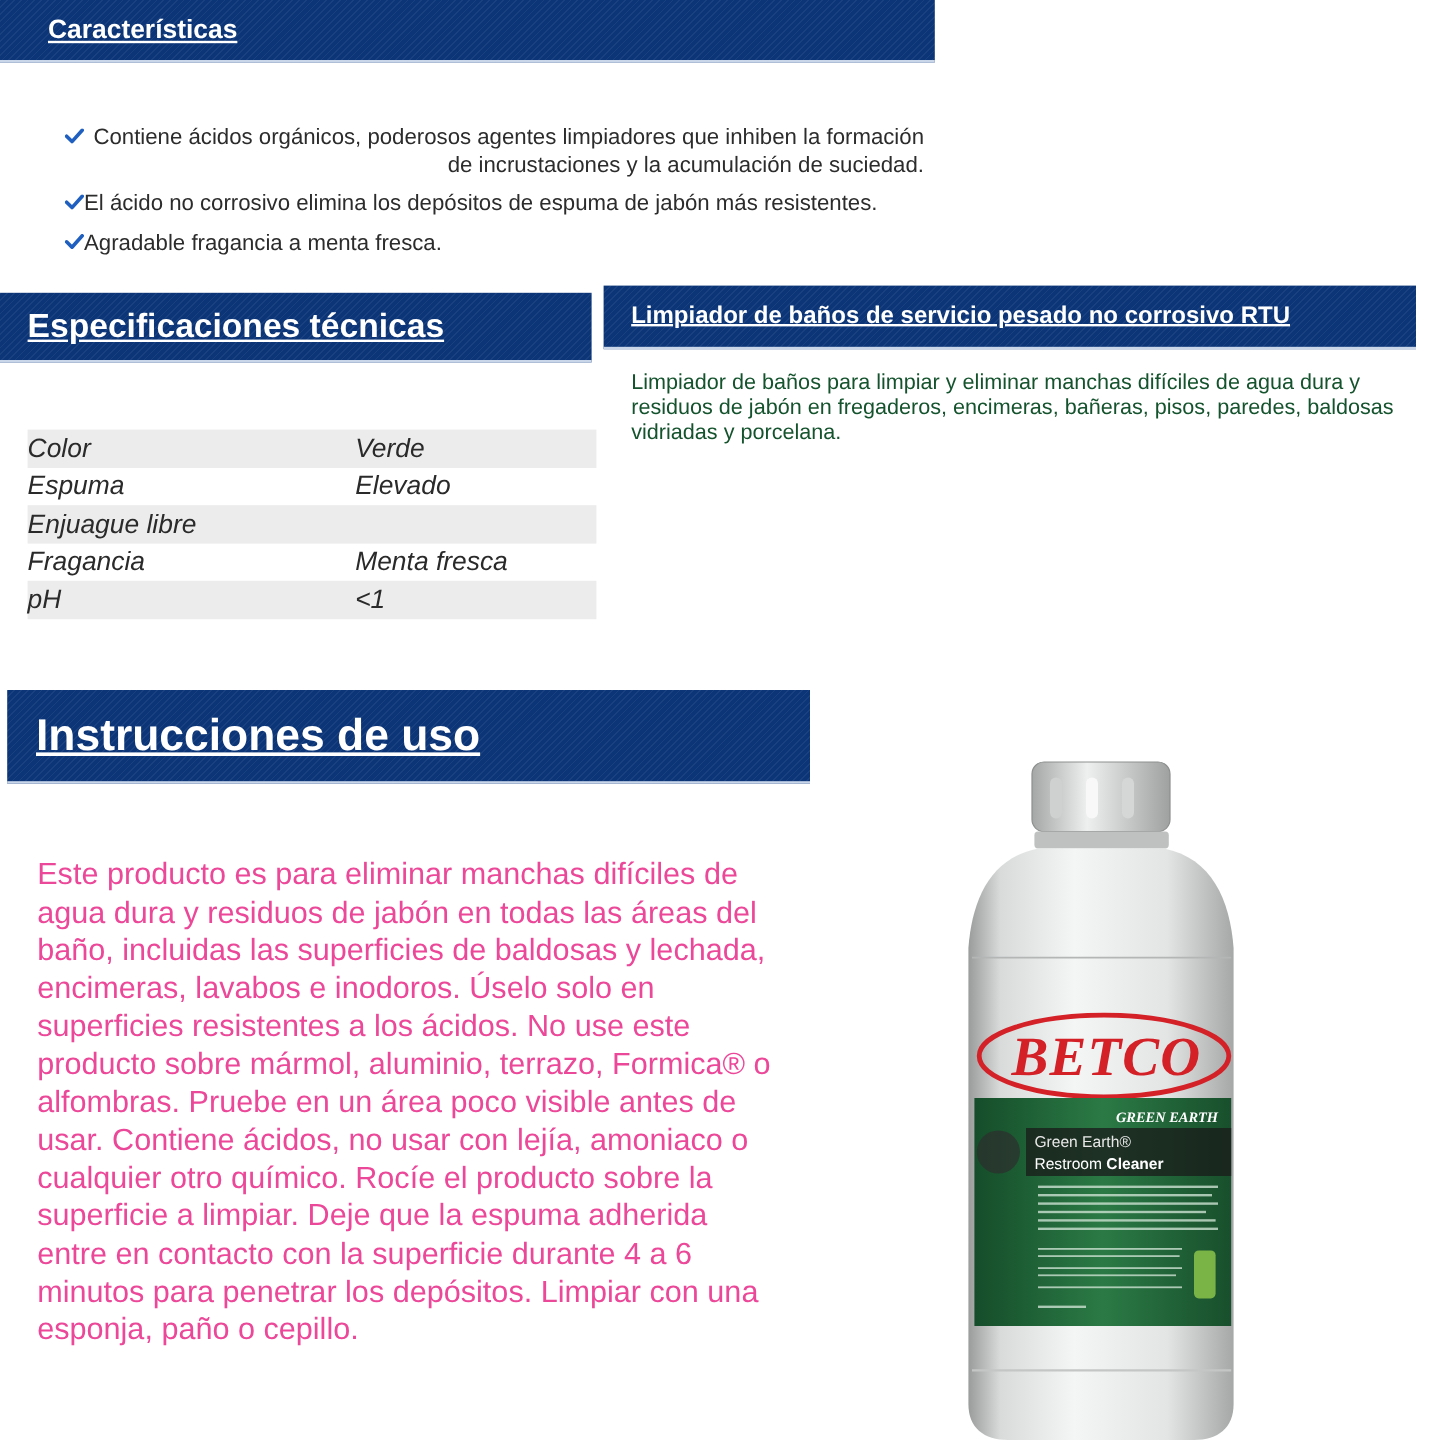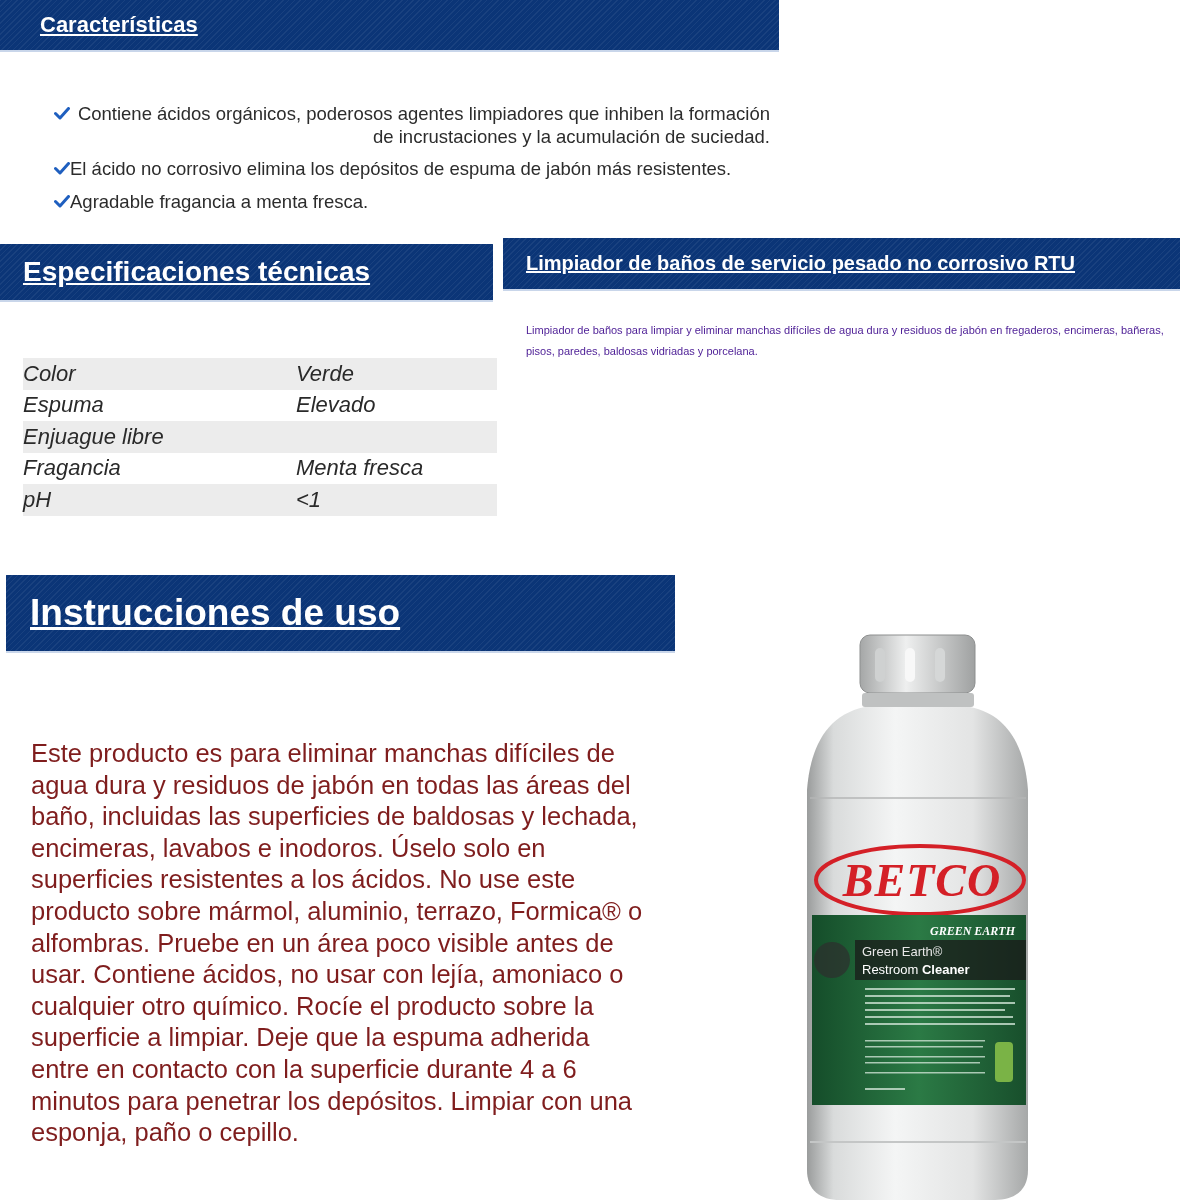--- a/index.html
+++ b/index.html
@@ -21,29 +21,29 @@
     #banner-caracteristicas { left: 0; top: 0; width: 779px; height: 52px; padding-left: 40px; font-size: 22px; }
     #banner-especificaciones { left: 0; top: 244px; width: 493px; height: 58px; padding-left: 23px; font-size: 28px; }
     #banner-limpiador { left: 503px; top: 238px; width: 677px; height: 53px; padding-left: 23px; font-size: 20px; }
     #banner-instrucciones { left: 6px; top: 575px; width: 669px; height: 78px; padding-left: 24px; font-size: 37px; }
 
     .features { position: absolute; left: 40px; top: 102px; width: 730px; list-style: none; }
     .features li { display: flex; align-items: flex-start; font-size: 18.5px; line-height: 23px; margin-bottom: 9px; color: #2c2c2c; text-align: right; }
     .features .check { width: 30px; flex: 0 0 30px; color: #1f5fbf; font-weight: bold; font-size: 17px; line-height: 23px; }
     .features .check svg { margin-top: 5px; }
 
-    .product-desc { position: absolute; left: 526px; top: 320px; width: 650px; font-size: 11px; line-height: 21px; color: #4c1d95; }
+    .product-desc { position: absolute; left: 526px; top: 308px; width: 650px; font-size: 18px; line-height: 21px; color: #14532d; }
 
     .specs { position: absolute; left: 23px; top: 358px; width: 474px; font-style: italic; }
     .spec-row { display: flex; height: 31.5px; align-items: center; font-size: 22px; color: #2a2a2a; }
     .spec-row:nth-child(odd) { background: #ececec; }
     .spec-row .label { width: 273px; padding-left: 0; }
     .spec-row .value { flex: 1; }
 
-    .instructions { position: absolute; left: 31px; top: 738px; width: 620px; font-size: 25.5px; line-height: 31.6px; color: #7f1d1d; }
+    .instructions { position: absolute; left: 31px; top: 714px; width: 620px; font-size: 25.5px; line-height: 31.6px; color: #ec4899; }
 
     .product-image { position: absolute; left: 770px; top: 630px; width: 290px; height: 570px; }
   </style>
 </head>
 <body>
 
 <div class="banner" id="banner-caracteristicas">
   <span>Características</span>
 </div>
 

